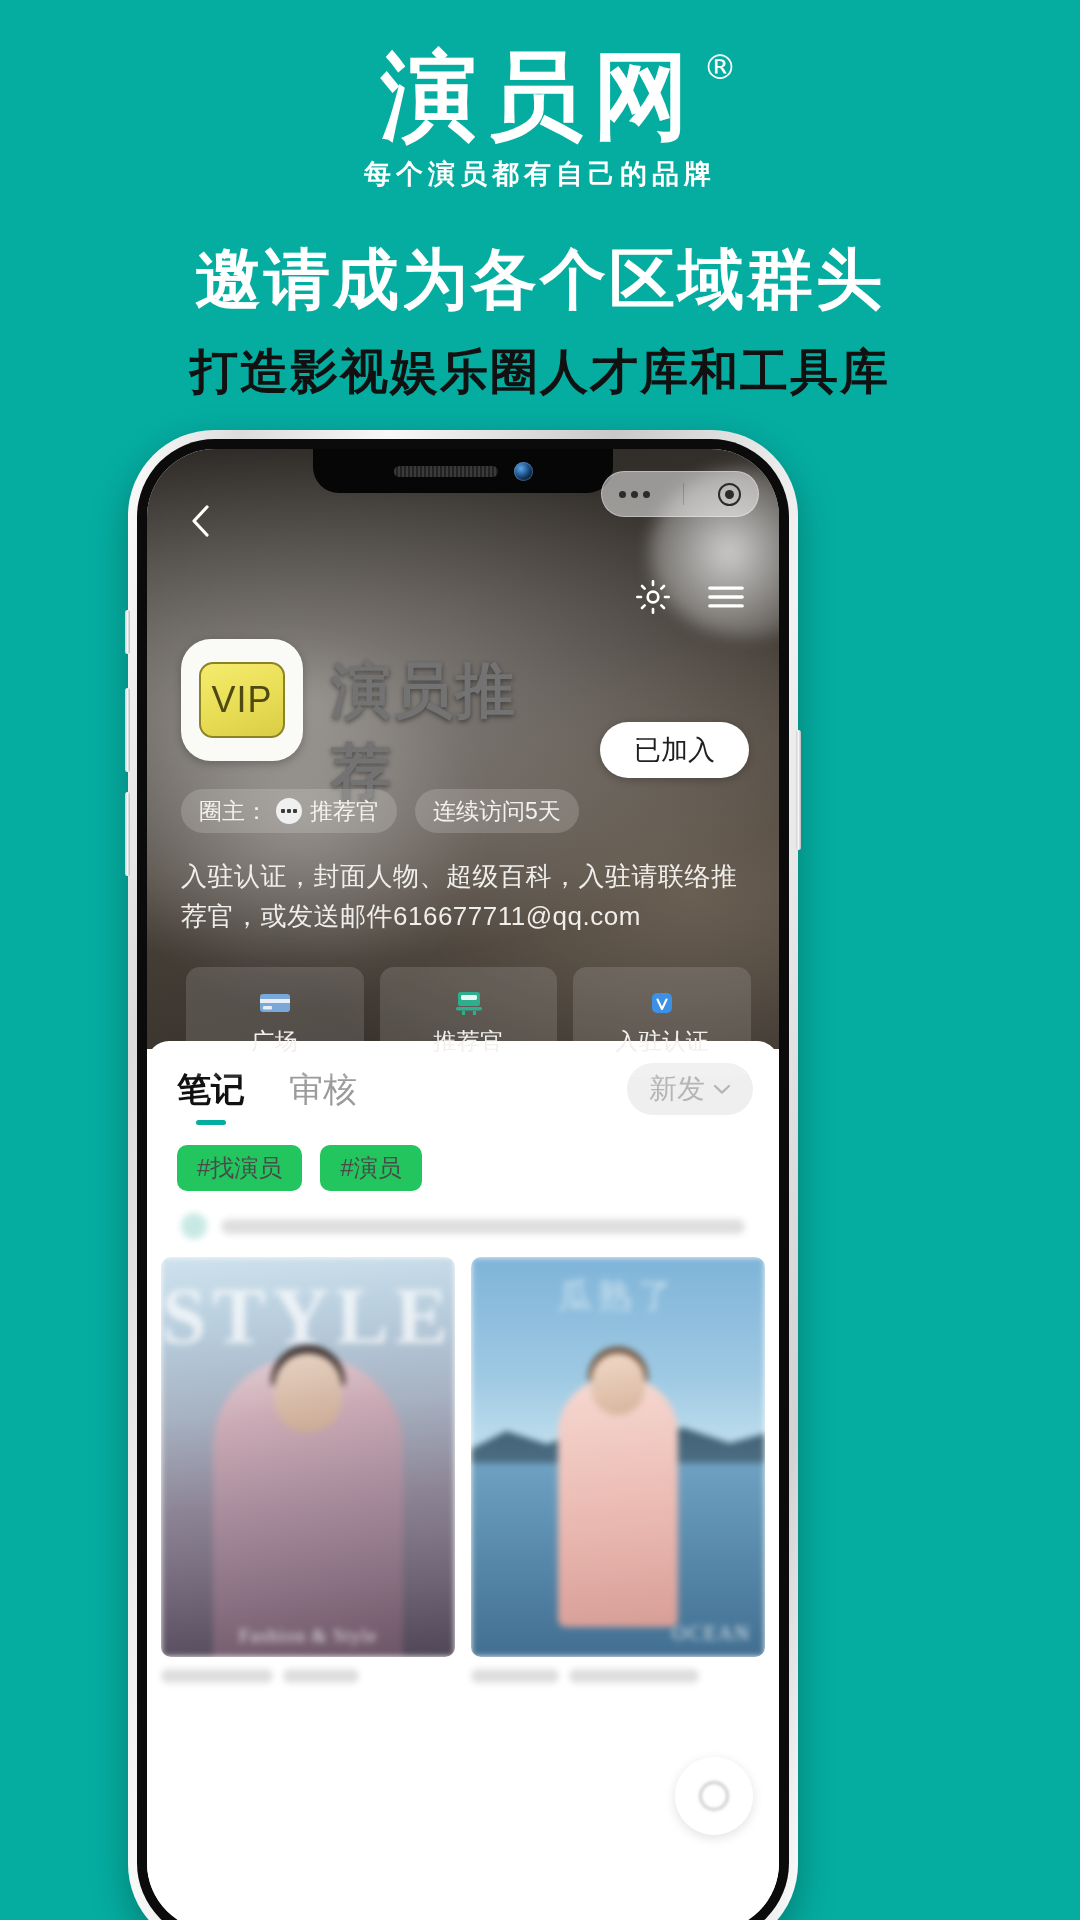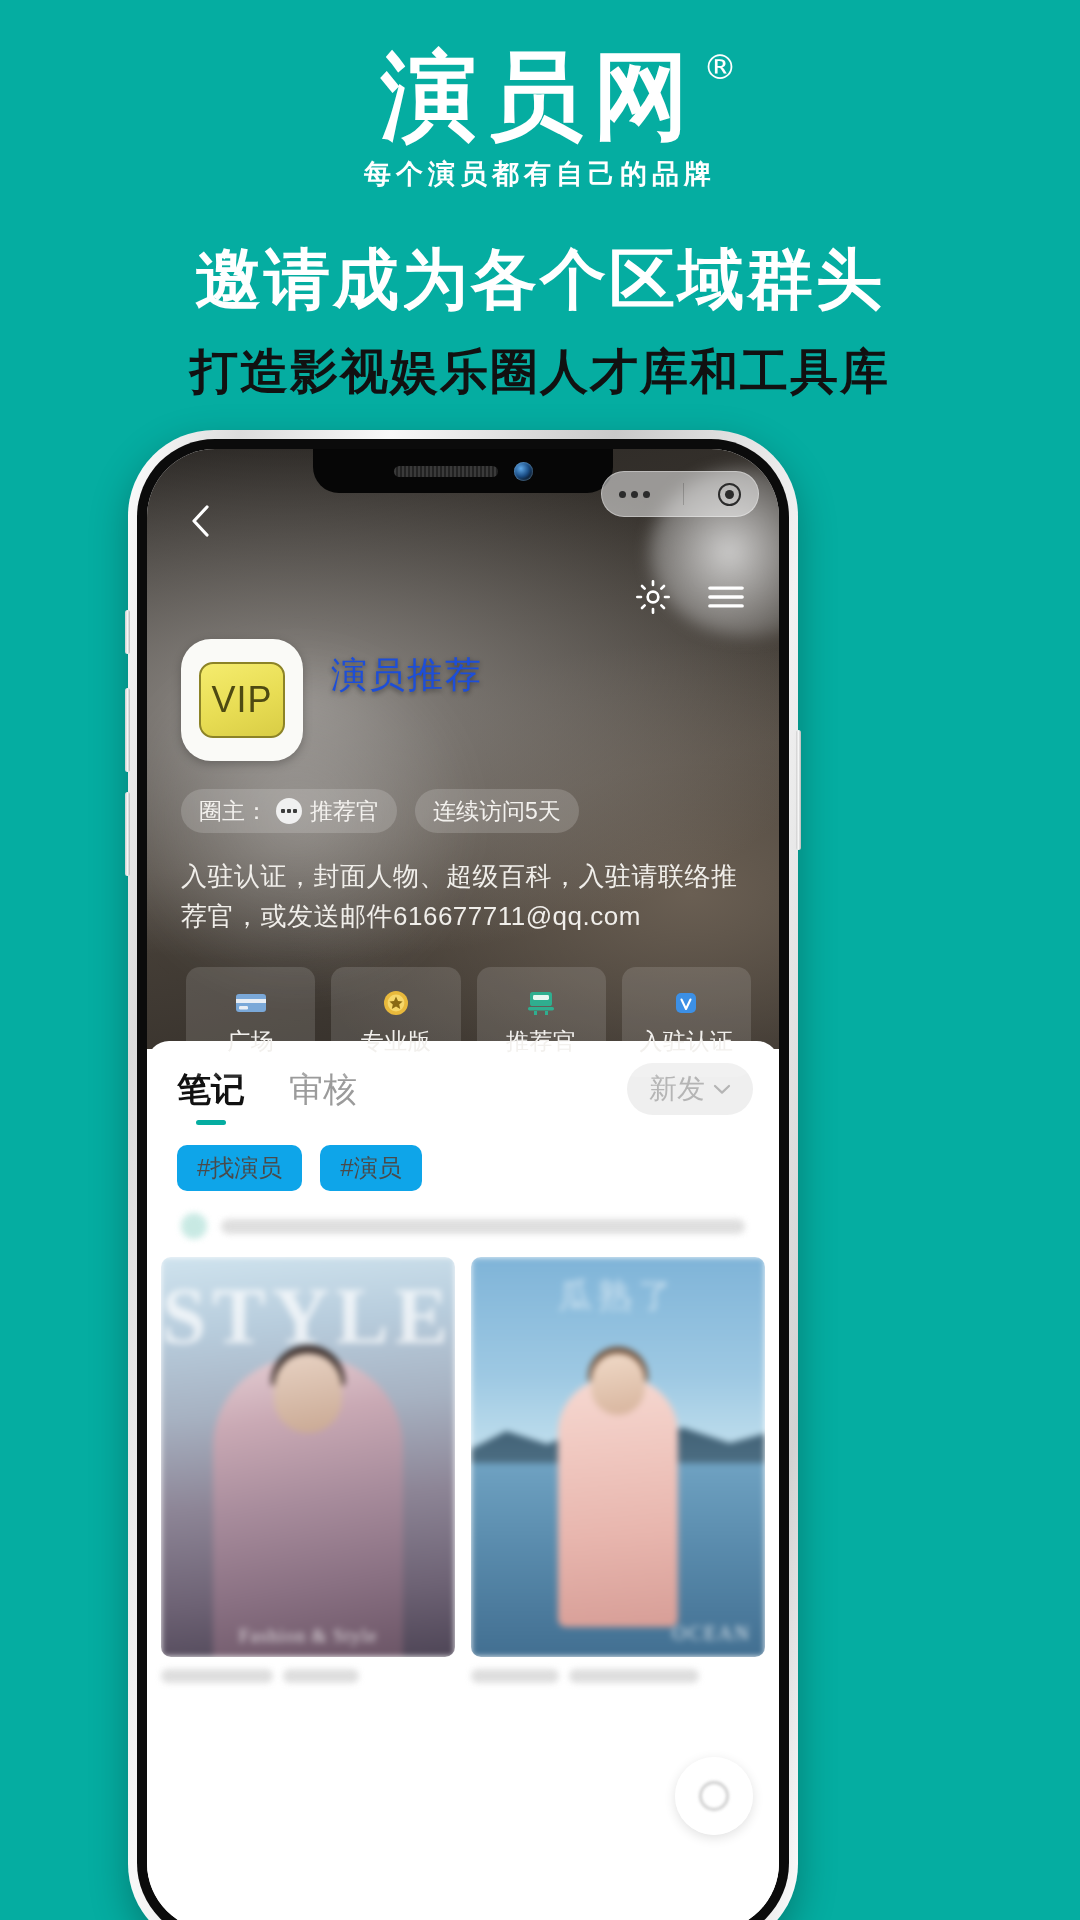--- a/index.html
+++ b/index.html
@@ -170,21 +170,21 @@
     width: 86px; height: 76px; border-radius: 14px;
     background: linear-gradient(160deg,#f5ec6e 0%,#e8dd54 55%,#d9cd45 100%);
     border: 2.5px solid #8c8327;
     display: flex; align-items: center; justify-content: center;
     font-family: "Liberation Sans", sans-serif;
     font-size: 36px; font-weight: 400; color: #4e4a12;
     letter-spacing: 1px;
   }
   .group-meta { padding-top: 12px; flex: 1; }
   .group-title {
-    font-size: 36px; font-weight: 400; color: #1d4ed8;
+    font-size: 60px; font-weight: 700; color: #737373;
     letter-spacing: 2px; text-shadow: 0 2px 5px rgba(0,0,0,0.45);
     font-family: "DejaVu Sans","Liberation Sans", sans-serif;
   }
   .group-stats {
     margin-top: 14px;
     font-size: 27px; color: #ebe8e4; letter-spacing: 1px;
   }
   .join-btn {
     align-self: center; margin-top: 48px;
     height: 56px; padding: 0 34px;
@@ -253,21 +253,21 @@
     position: absolute; right: 26px; top: 22px;
     height: 52px; padding: 0 22px; border-radius: 26px;
     background: #efefef; color: #b5b5b5;
     display: flex; align-items: center; gap: 8px;
     font-size: 28px;
   }
 
   .hashtags { display: flex; gap: 18px; padding: 18px 30px 0 30px; }
   .hashtag {
     height: 46px; padding: 0 20px; border-radius: 10px;
-    background: #0ea5e9; color: #4a4a4a; font-size: 24px;
+    background: #22c55e; color: #4a4a4a; font-size: 24px;
     display: flex; align-items: center;
   }
 
   .ghost-row {
     display: flex; align-items: center; gap: 14px;
     padding: 22px 34px 0 34px;
     filter: blur(3.4px); opacity: 0.85;
   }
   .ghost-av { width: 26px; height: 26px; border-radius: 50%; background: #bfe6df; flex: 0 0 26px; }
   .ghost-line { height: 15px; flex: 1; border-radius: 8px; background: #d9d9d9; }
@@ -436,20 +436,21 @@
         </svg>
       </div>
 
       <div class="group-row">
         <div class="avatar">
           <div class="vip">VIP</div>
         </div>
         <div class="group-meta">
           <div class="group-title">演员推荐</div>
         </div>
+        <div class="join-btn">已加入</div>
       </div>
 
       <div class="pill-row">
         <div class="pill">
           <span>圈主：</span>
           <span class="pill-av">
               <i></i>
               <i></i>
               <i></i>
             </span>
@@ -465,30 +466,20 @@
       <div class="tiles">
         <div class="tile">
           <span class="tile-ico">
             <svg width="34" height="26" viewBox="0 0 34 26">
               <rect x="2" y="4" width="30" height="18" rx="3" fill="#7aa8d8"></rect>
               <rect x="2" y="9" width="30" height="4" fill="#e8eef5"></rect>
               <rect x="5" y="16" width="9" height="3.4" rx="1.2" fill="#e8eef5"></rect>
             </svg>
           </span>
           <span class="tile-lbl">广场</span>
-        </div>
-        <div class="tile">
-          <span class="tile-ico">
-            <svg width="30" height="30" viewBox="0 0 30 30">
-              <circle cx="15" cy="15" r="12" fill="#e8b93c"></circle>
-              <circle cx="15" cy="15" r="8.4" fill="#f6d76a"></circle>
-              <path d="M15 8.5l2 4.4 4.6.5-3.4 3 1 4.6-4.2-2.4-4.2 2.4 1-4.6-3.4-3 4.6-.5z" fill="#8a6a14"></path>
-            </svg>
-          </span>
-          <span class="tile-lbl">专业版</span>
         </div>
         <div class="tile">
           <span class="tile-ico">
             <svg width="30" height="28" viewBox="0 0 30 28">
               <rect x="4" y="3" width="22" height="14" rx="2.6" fill="#2fae8f"></rect>
               <rect x="7" y="6" width="16" height="5" rx="1.4" fill="#e7f7f1"></rect>
               <rect x="2" y="18" width="26" height="3.4" rx="1.6" fill="#2fae8f"></rect>
               <rect x="8" y="22" width="3" height="4" fill="#2fae8f"></rect>
               <rect x="19" y="22" width="3" height="4" fill="#2fae8f"></rect>
             </svg>

